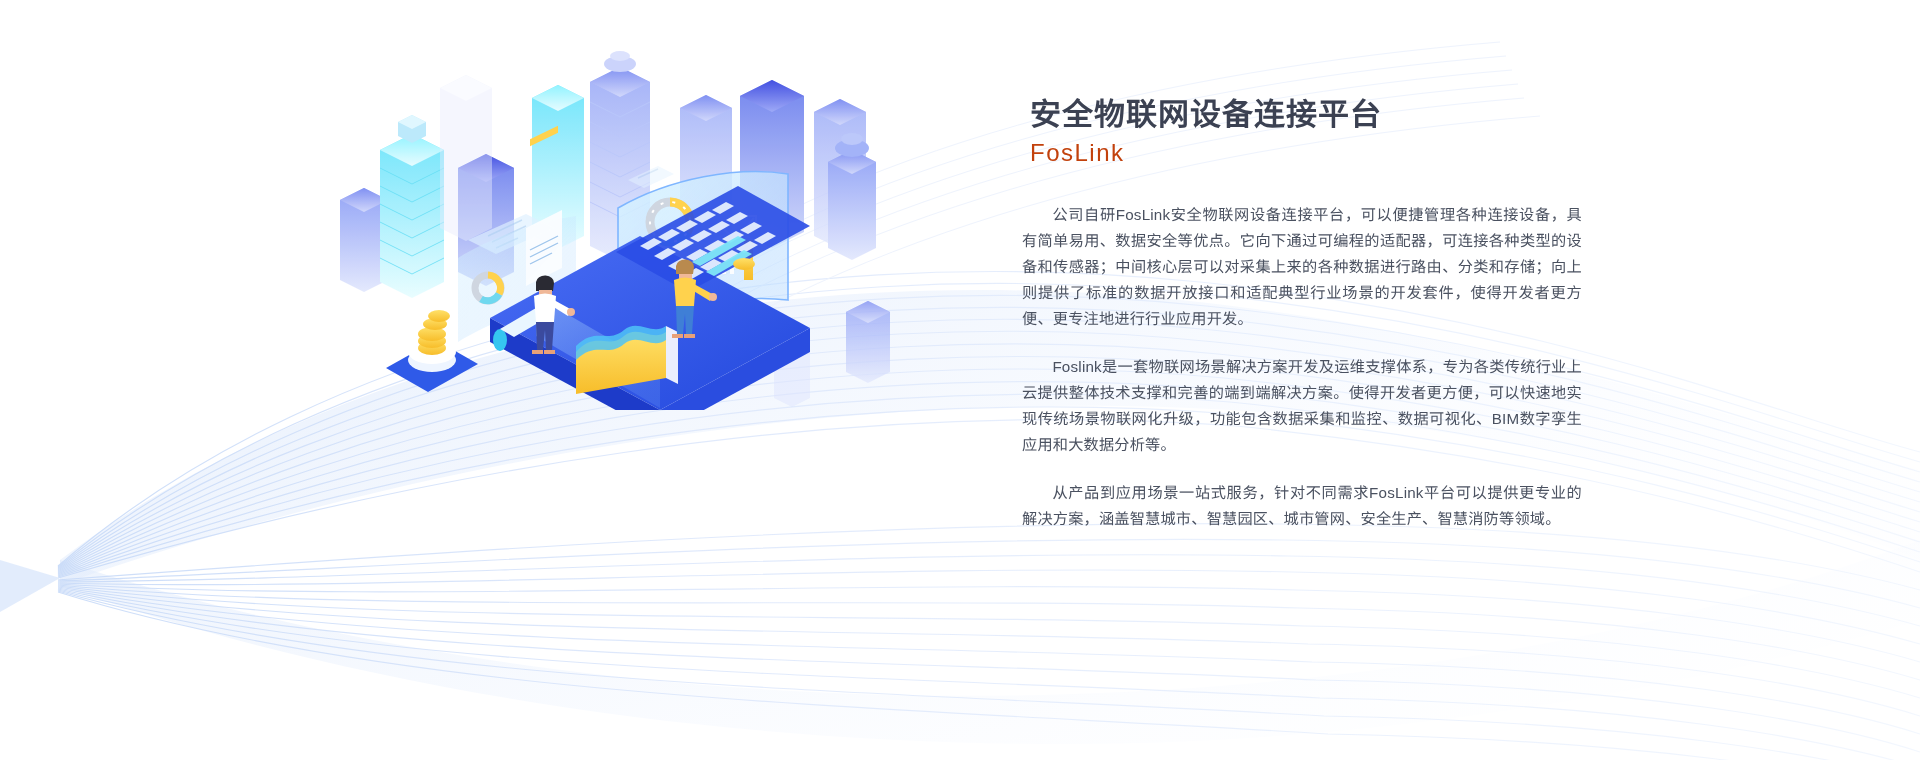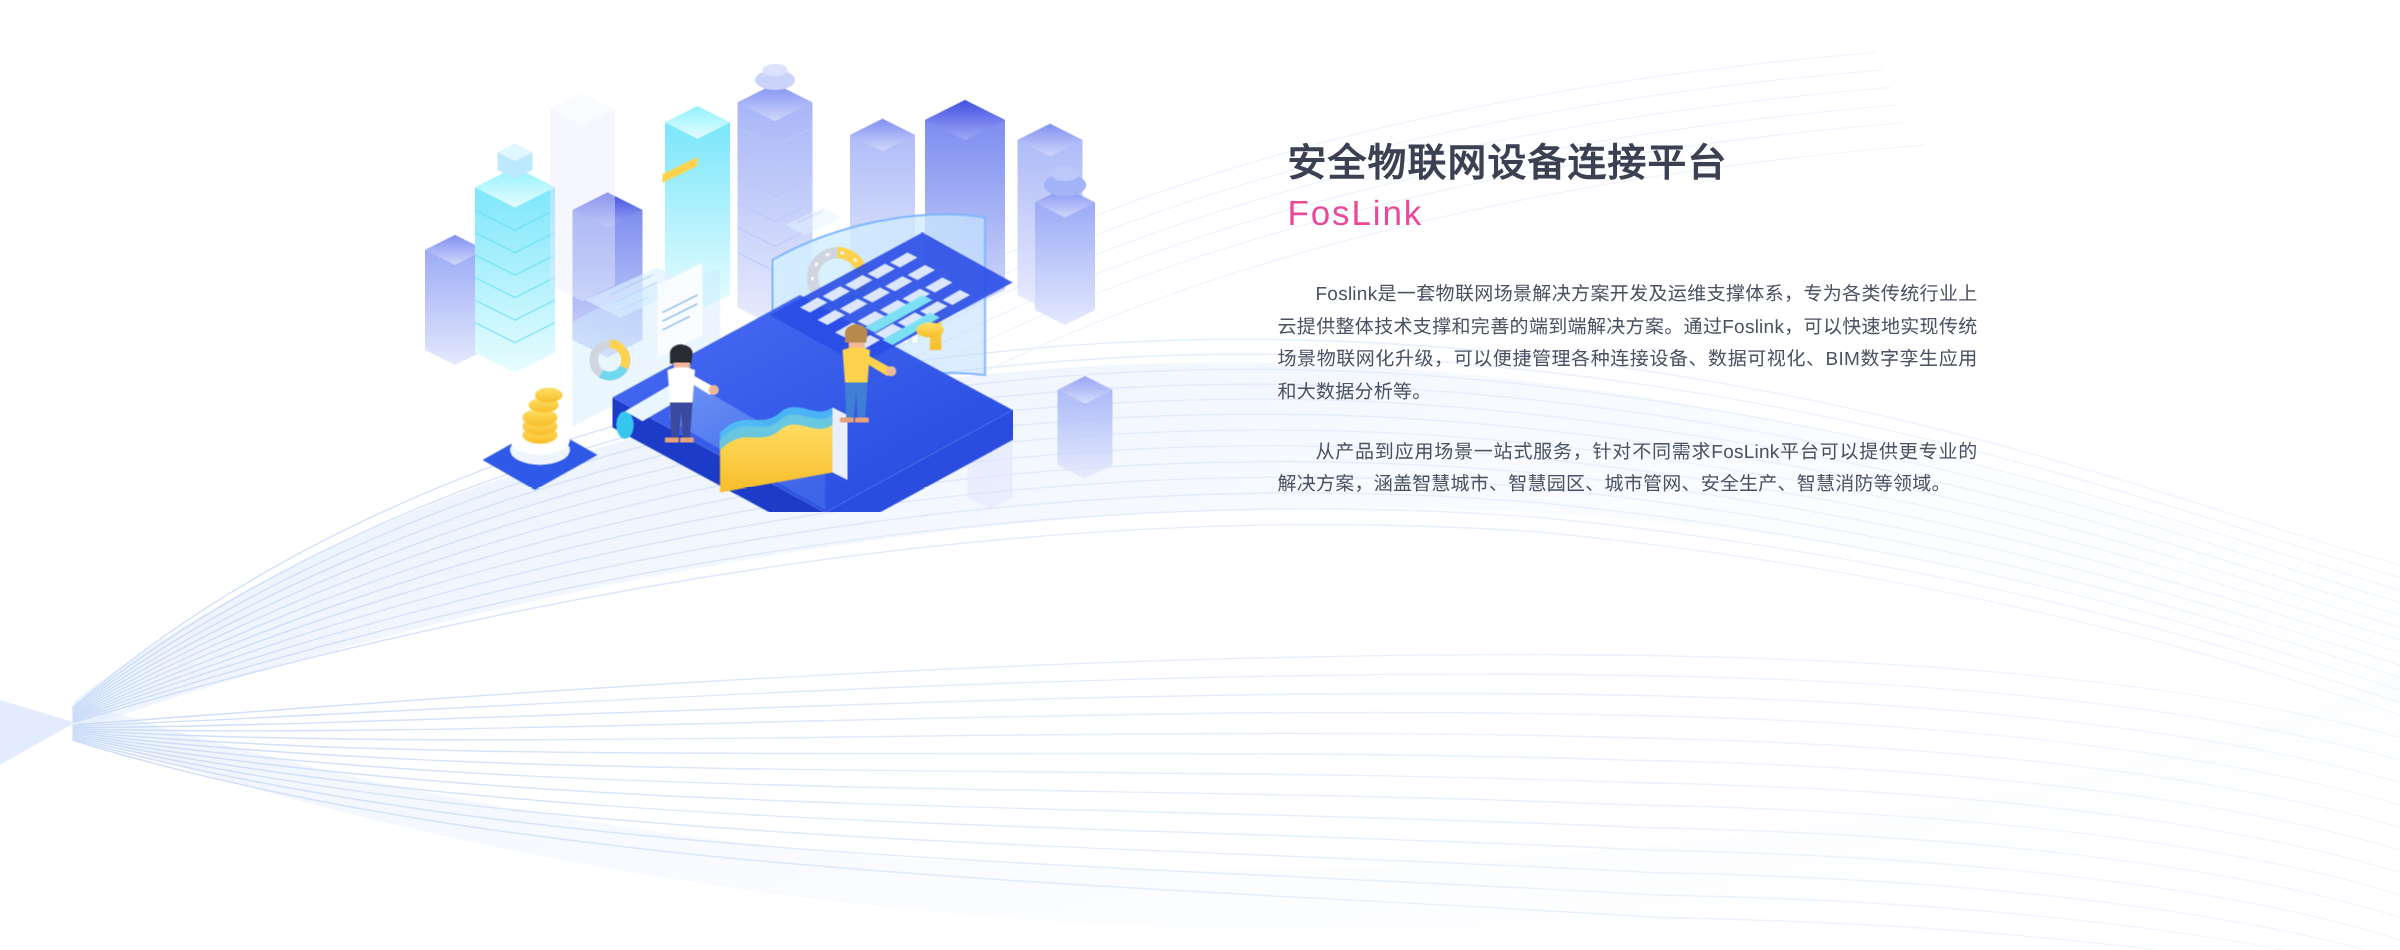--- a/index.html
+++ b/index.html
@@ -29,36 +29,36 @@
   .illustration {
     position:absolute;
     left:340px; top:50px;
     width:560px; height:360px;
     z-index:2;
   }
 
   
   .copy {
     position:absolute;
-    left:1022px; top:112px;
+    left:1022px; top:96px;
     width:560px;
     z-index:3;
   }
   .title {
     font-size:31px;
     font-weight:bold;
     color:#3b4152;
     letter-spacing:1px;
     line-height:1.25;
     margin-left:8px;
   }
   .subtitle {
-    font-size:28px;
+    font-size:24px;
     font-weight:500;
-    color:#ec4899;
+    color:#c2410c;
     letter-spacing:1.5px;
     line-height:1.3;
     margin-left:8px;
     margin-top:2px;
   }
   .body-copy { margin-top:34px; }
   .para {
     font-size:15.2px;
     color:#4a5160;
     line-height:26px;
@@ -411,18 +411,19 @@
       <path d="M332 284 h11 v4 h-11 Z" fill="#e8a178"></path>
       <path d="M344 284 h11 v4 h-11 Z" fill="#e8a178"></path>
     </g>
   </svg>
 
   <div class="copy">
     <h1 class="title">安全物联网设备连接平台</h1>
     <div class="subtitle">FosLink</div>
 
     <div class="body-copy">
-      <p class="para">Foslink是一套物联网场景解决方案开发及运维支撑体系，专为各类传统行业上云提供整体技术支撑和完善的端到端解决方案。通过Foslink，可以快速地实现传统场景物联网化升级，可以便捷管理各种连接设备、数据可视化、BIM数字孪生应用和大数据分析等。</p>
+      <p class="para">公司自研FosLink安全物联网设备连接平台，可以便捷管理各种连接设备，具有简单易用、数据安全等优点。它向下通过可编程的适配器，可连接各种类型的设备和传感器；中间核心层可以对采集上来的各种数据进行路由、分类和存储；向上则提供了标准的数据开放接口和适配典型行业场景的开发套件，使得开发者更方便、更专注地进行行业应用开发。</p>
+      <p class="para">Foslink是一套物联网场景解决方案开发及运维支撑体系，专为各类传统行业上云提供整体技术支撑和完善的端到端解决方案。使得开发者更方便，可以快速地实现传统场景物联网化升级，功能包含数据采集和监控、数据可视化、BIM数字孪生应用和大数据分析等。</p>
       <p class="para">从产品到应用场景一站式服务，针对不同需求FosLink平台可以提供更专业的解决方案，涵盖智慧城市、智慧园区、城市管网、安全生产、智慧消防等领域。</p>
     </div>
   </div>
 
 </div>
 
 </body></html>

